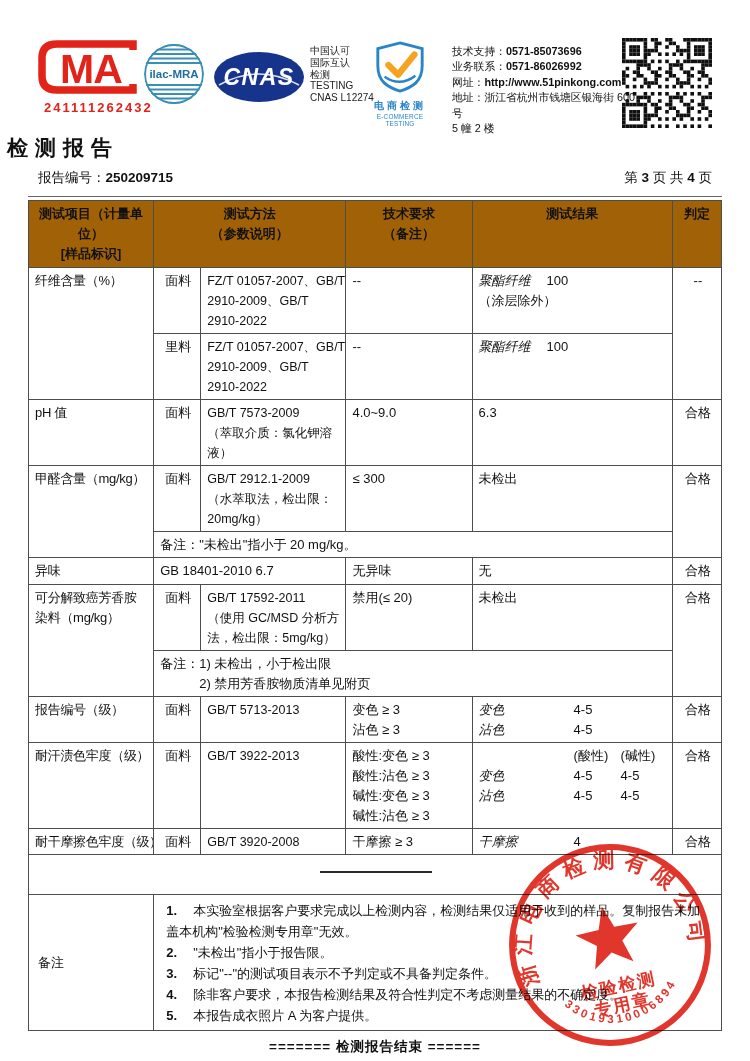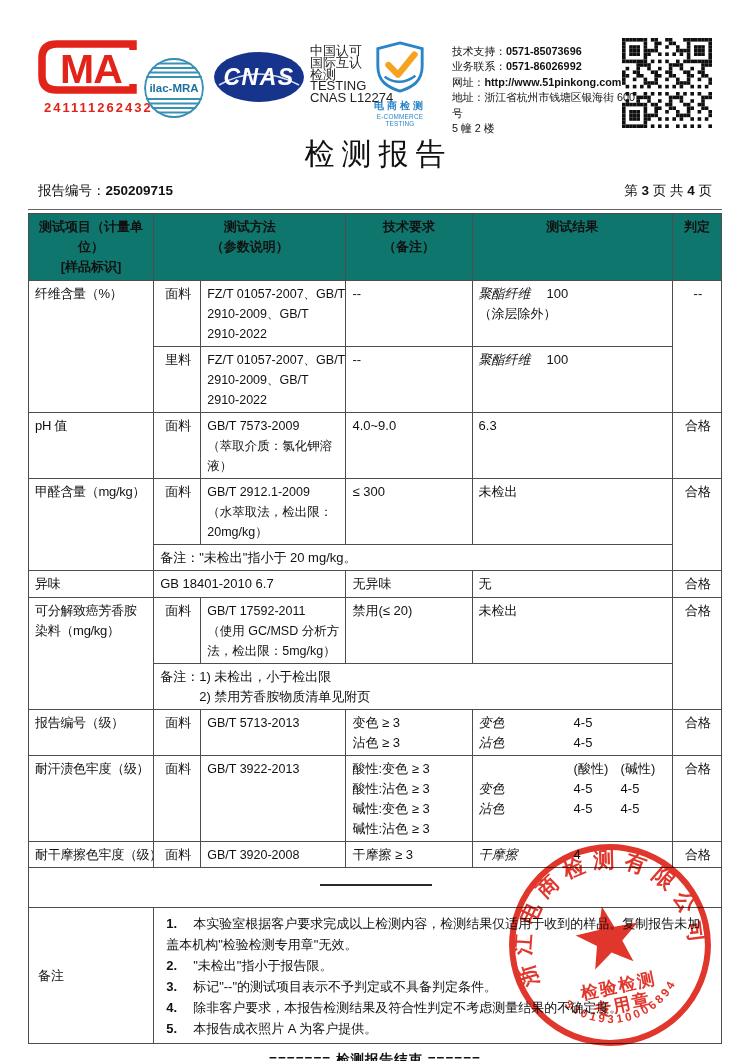--- a/index.html
+++ b/index.html
@@ -7,40 +7,40 @@
     --orange:#f6a321; --stamp:#de2418; --line:#4d4d4d;
   }
   *{box-sizing:border-box; margin:0; padding:0;}
   body{background:#888; font-family:"Liberation Sans","DejaVu Sans",sans-serif;}
   .page{position:relative; width:750px; height:1061px; background:#fff; margin:0 auto; overflow:hidden; color:#111;}
 
   
   .hdr{position:absolute; top:36px; left:0; right:0; height:96px;}
   .hdr .abs{position:absolute;}
   .cma-code{font-size:13px; font-weight:bold; color:var(--red); letter-spacing:2px; padding-left:8px; margin-top:1px;}
-  .cnas-side{font-size:13px; line-height:11.8px; color:#222;}
+  .cnas-side{font-size:10px; line-height:11.8px; color:#222;}
   .shield-blk{width:76px; text-align:center;}
   .shield-cn{font-size:10px; font-weight:bold; color:var(--shield); letter-spacing:3px; margin-top:1px;}
   .shield-en{font-size:6.4px; color:var(--shield); letter-spacing:.2px;}
   .contacts{font-size:10.8px; line-height:15.4px; color:#111; width:186px;}
   .contacts .val{font-weight:normal;}
   .contacts .c-line:nth-child(-n+3) .val{font-weight:bold;}
 
   
-  .title{margin-top:134px; text-align:center; font-family:"Liberation Serif","DejaVu Serif",serif;
-         font-size:30px; font-weight:normal; letter-spacing:7px; text-indent:7px;}
+  .title{margin-top:134px; font-family:"Liberation Serif","DejaVu Serif",serif;
+         font-size:21px; font-weight:bold; letter-spacing:7px; text-indent:7px;}
   .meta{display:flex; justify-content:space-between; align-items:baseline; margin:7px 38px 0 38px; font-size:13.5px;gap:20px;}
   .meta b{font-weight:bold;}
   .rule{border-top:1.6px solid #666; margin:9px 28px 0 28px;}
 
   
   table.tbl{border-collapse:collapse; table-layout:fixed; width:694px; margin:3px 0 0 28px; font-size:13px;}
   .tbl th,.tbl td{border:1px solid var(--line); vertical-align:top; text-align:left;
                   padding:3px 4px 2px 6px; line-height:20px; overflow:hidden;}
-  .tbl th{background:#0f766e; text-align:center; font-weight:600; padding:3px 1px;}
+  .tbl th{background:#a16207; text-align:center; font-weight:600; padding:3px 1px;}
   .tbl td.c{text-align:center;}
   .tbl td.item{white-space:nowrap; letter-spacing:-0.3px;}
   .tbl td.item.wrap{white-space:normal;}
   .mline{white-space:nowrap; font-size:12.5px;}
   .res-line{display:flex;}
   .res-line .rl{width:95px; flex:none;font-style:italic;}
   .res-line .rl.narrow{width:68px;}
   .res-line .rv{width:47px; flex:none;}
   .note-flex{display:flex;}
   .note-flex .nl{flex:none;}
@@ -64,21 +64,21 @@
   <div class="hdr">
 
     <div class="abs" style="left:36px; top:3px;">
       <svg width="102" height="56" viewBox="0 0 100 56">
         <path d="M96 11 V5 H20 Q5 5 5 19 V37 Q5 51 20 51 H96 V45" fill="none" stroke="var(--red)" stroke-width="7.5"></path>
         <text x="54" y="44" text-anchor="middle" font-size="41" font-weight="800" fill="var(--red)" font-family="Liberation Sans, sans-serif" letter-spacing="-1">MA</text>
       </svg>
       <div class="cma-code">241111262432</div>
     </div>
 
-    <div class="abs" style="left:142px; top:20px;">
+    <div class="abs" style="left:142px; top:6px;">
       <svg width="64" height="64" viewBox="0 0 64 64">
         <clipPath id="ic">
             <circle cx="32" cy="32" r="30"></circle>
           </clipPath>
         <g clip-path="url(#ic)">
           <circle cx="32" cy="32" r="30" fill="#fff"></circle>
           <g stroke="var(--ilac)" stroke-width="2.2">
             <line x1="0" y1="3" x2="64" y2="3"></line>
               <line x1="0" y1="7.5" x2="64" y2="7.5"></line>
             <line x1="0" y1="12" x2="64" y2="12"></line>

